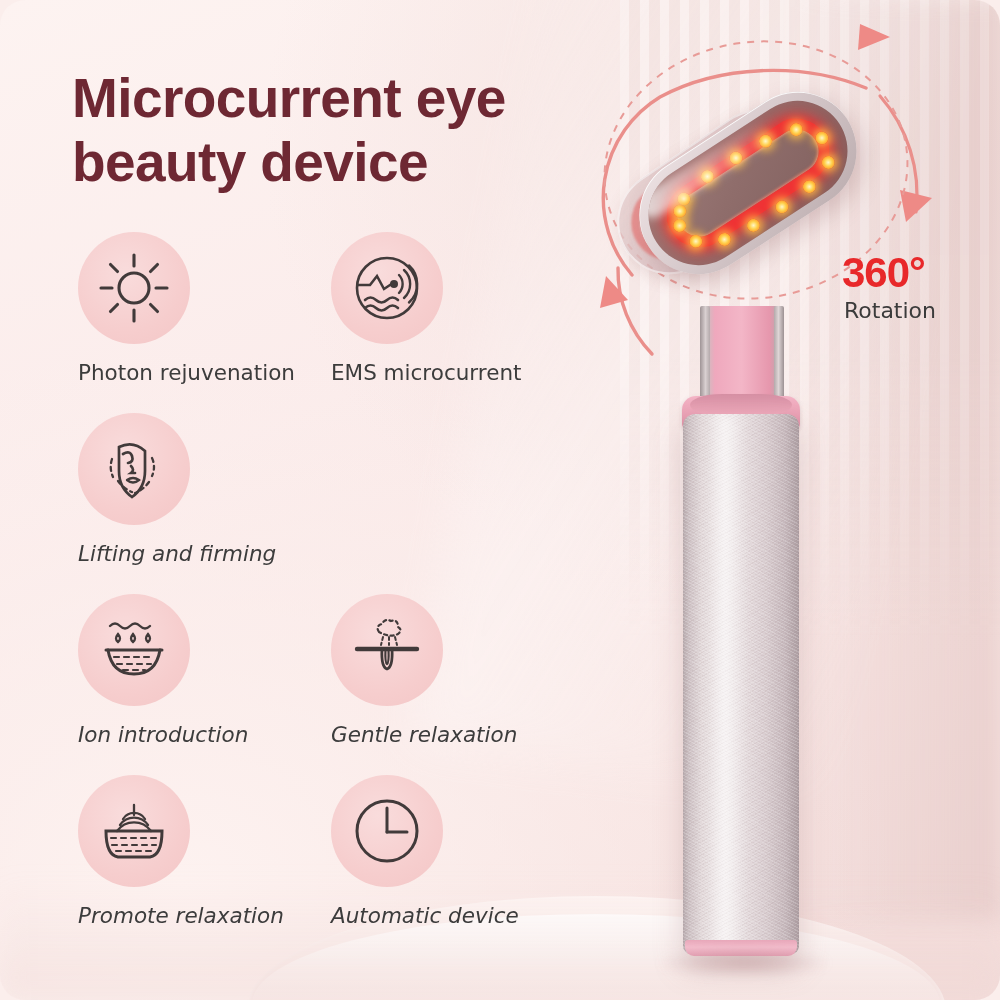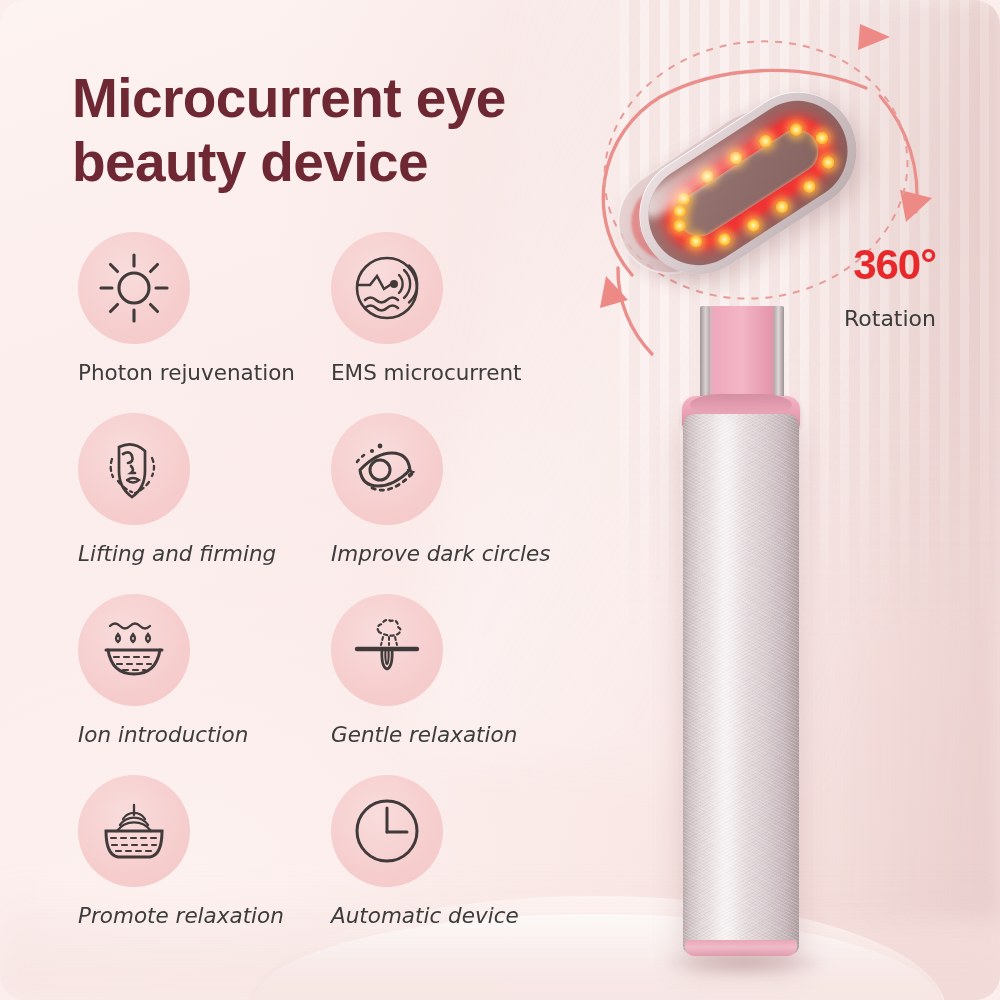--- a/index.html
+++ b/index.html
@@ -93,30 +93,30 @@
     margin-top:16px;
     font-family:"DejaVu Sans", sans-serif;
     font-size:21.5px;
     color:#3c3c3c;
     white-space:nowrap;
   }
   .frow + .frow { margin-top:28px;font-style:italic; }
 
   
   #rot-callout {
-    position:absolute; left:842px; top:244px;
-    text-align:right;
+    position:absolute; left:842px; top:252px;
+    text-align:left;
   }
   #rot-deg {
     font-size:42px; font-weight:bold; color:#e8282a;
     line-height:1; letter-spacing:-1px;
   }
   #rot-word {
     font-family:"DejaVu Sans", sans-serif;
-    font-size:22px; color:#3b3b3b; margin-top:20px; margin-left:2px;
+    font-size:22px; color:#3b3b3b; margin-top:4px; margin-left:2px;
   }
 
   
   #device { position:absolute; left:560px; top:0; width:440px; height:1000px; }
   #orbit-svg { position:absolute; left:0; top:0; }
 
   .ghost-head {
     position:absolute;
     width:212px; height:104px; border-radius:52px;
     background:linear-gradient(160deg, rgba(229,206,206,.82) 0%, rgba(214,186,188,.78) 55%, rgba(200,170,172,.72) 100%);
@@ -310,36 +310,20 @@
               <path d="M15 27 q-3 9 1 18" stroke-dasharray="4 4" stroke-width="2.3"></path>
               <path d="M21 49 q6 8 14 11" stroke-dasharray="4 4" stroke-width="2.3"></path>
               <path d="M55 26 q4 9 0 18" stroke-dasharray="4 4" stroke-width="2.3"></path>
               <path d="M52 50 q-6 8 -14 11" stroke-dasharray="4 4" stroke-width="2.3"></path>
             </g>
           </svg>
         </div>
         <div class="flabel">Lifting and firming</div>
       </div>
 
-      <div class="fcell c2">
-        <div class="icon-bubble">
-          <svg width="74" height="74" viewBox="0 0 74 74">
-            <g stroke="#413a3a" stroke-width="3" fill="none" stroke-linecap="round">
-              <path d="M10 38 q16 -17 32 -17 t18 17 q-16 16 -32 16 t-18 -16 z"></path>
-              <circle cx="30" cy="38" r="10"></circle>
-              <path d="M7 30 q3 -4 7 -7" stroke-dasharray="2.6 5" stroke-width="2.6"></path>
-              <circle cx="22" cy="19" r="2.1" fill="#413a3a" stroke="none"></circle>
-              <circle cx="30" cy="14" r="2.4" fill="#413a3a" stroke="none"></circle>
-              <path d="M22 56 q18 8 40 -14" stroke-dasharray="3.4 5" stroke-width="2.8"></path>
-              <path d="M58 38 l5 2 l-4 3" stroke-width="2.4"></path>
-            </g>
-          </svg>
-        </div>
-        <div class="flabel">Improve dark circles</div>
-      </div>
     </div>
 
     <div class="frow">
 
       <div class="fcell">
         <div class="icon-bubble">
           <svg width="76" height="76" viewBox="0 0 76 76">
             <g stroke="#413a3a" stroke-width="2.6" fill="none" stroke-linecap="round">
               <path d="M14 14 q5 -5 10 0 t10 0 t10 0 t10 0" stroke-width="2.4"></path>
               <path d="M22 22 q4 5 0 8 q-4 -3 0 -8 z" stroke-width="2.3"></path>

